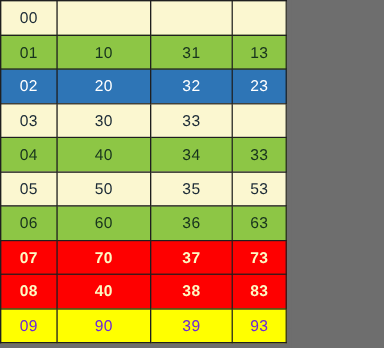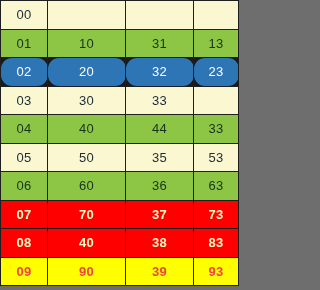--- a/index.html
+++ b/index.html
@@ -50,23 +50,23 @@
     font-size: 13px;
     line-height: 1;
     padding: 0;
     letter-spacing: 0.3px;
     white-space: nowrap;
   }
 
   
   tr.theme-cream  td { background: #fbf7d0; color: #1c2b36; font-weight: normal; }
   tr.theme-green  td { background: #8dc645; color: #17331d; font-weight: normal; margin-left: 28px; }
-  tr.theme-blue   td { background: #2e75b6; color: #ffffff; font-weight: normal; border-radius: 11px; }
+  tr.theme-blue   td { background: #2e75b6; color: #ffffff; font-weight: normal; }
   tr.theme-red    td { background: #fe0000; color: #fef9c3; font-weight: bold; }
-  tr.theme-yellow td { background: #ffff00; color: #ef4444; font-weight: bold; }
+  tr.theme-yellow td { background: #ffff00; color: #6d28d9; font-weight: normal; }
 
   
   tr.theme-cream td { border-color: #2b2b2b; }
 </style>
 </head>
 <body>
 
 <div id="grid-frame">
   <table id="data-table">
     <colgroup>
@@ -96,21 +96,21 @@
         </tr>
         <tr class="theme-cream">
           <td>03</td>
           <td>30</td>
           <td>33</td>
           <td></td>
         </tr>
         <tr class="theme-green">
           <td>04</td>
           <td>40</td>
-          <td>44</td>
+          <td>34</td>
           <td>33</td>
         </tr>
         <tr class="theme-cream">
           <td>05</td>
           <td>50</td>
           <td>35</td>
           <td>53</td>
         </tr>
         <tr class="theme-green">
           <td>06</td>

